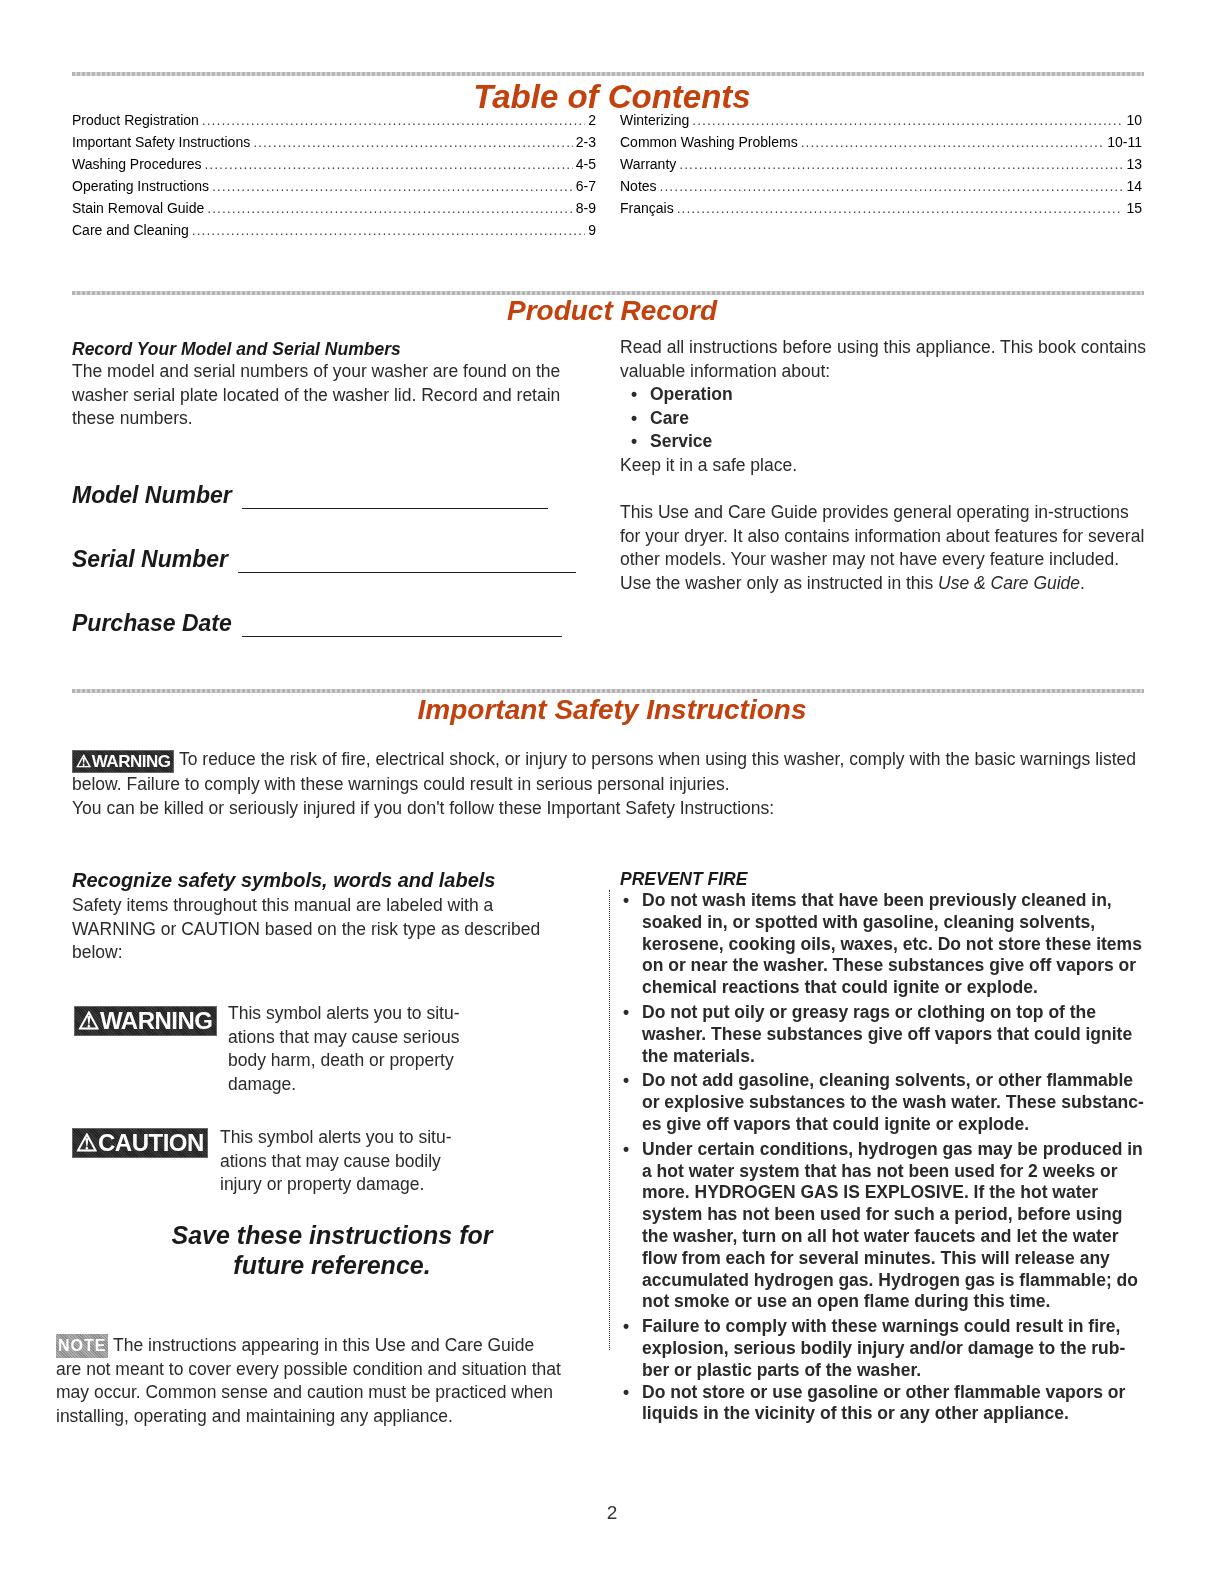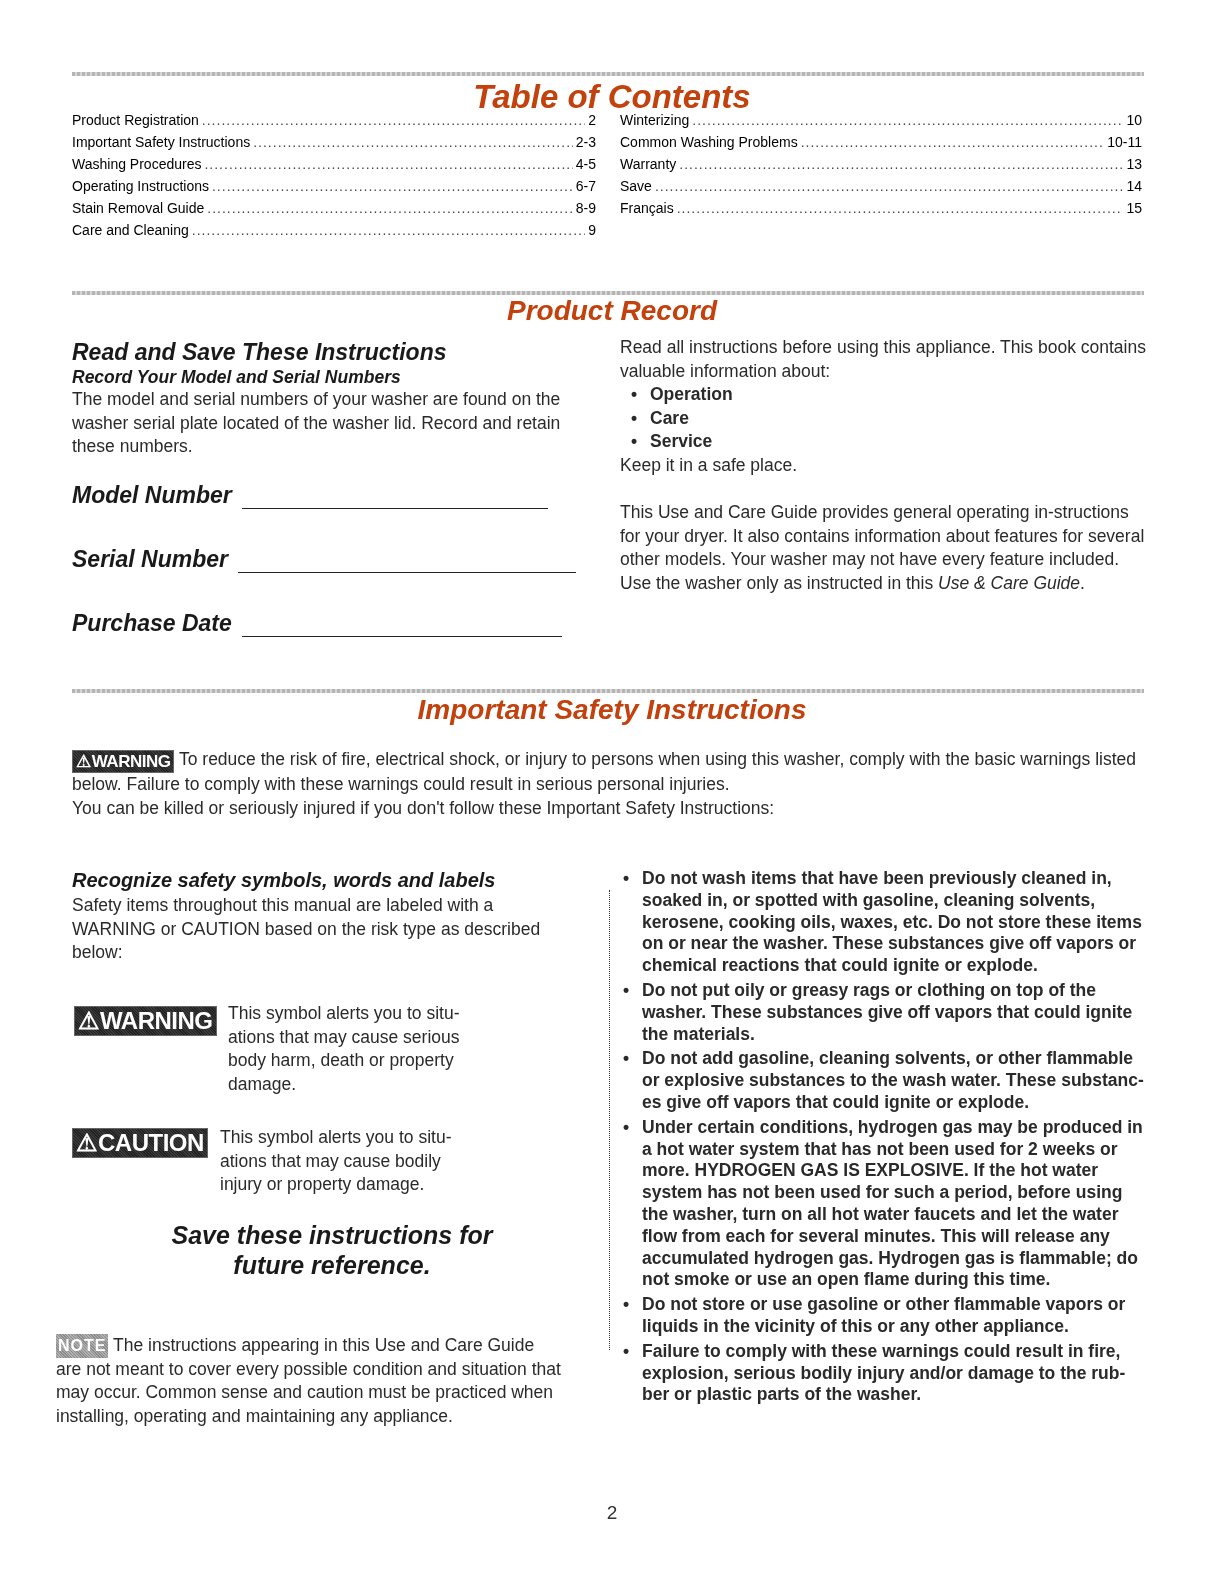--- a/index.html
+++ b/index.html
@@ -83,36 +83,35 @@
       <span class="lbl">Common Washing Problems</span>
       <span class="dots"></span>
       <span class="pg">10-11</span>
     </div>
   <div class="toc-row">
       <span class="lbl">Warranty</span>
       <span class="dots"></span>
       <span class="pg">13</span>
     </div>
   <div class="toc-row">
-      <span class="lbl">Save</span>
+      <span class="lbl">Notes</span>
       <span class="dots"></span>
       <span class="pg">14</span>
     </div>
   <div class="toc-row">
       <span class="lbl">Français</span>
       <span class="dots"></span>
       <span class="pg">15</span>
     </div>
 </div>
 
 <div class="rule" style="top:291px;"></div>
 <div class="sec-title" style="top:295px;font-size:28px;">Product Record</div>
 
 <div style="position:absolute;left:72px;top:338px;width:520px;">
-  <div class="h-italic" style="font-size:23px;line-height:28px;">Read and Save These Instructions</div>
   <div class="h-italic" style="font-size:17.5px;line-height:22px;">Record Your Model and Serial Numbers</div>
   <div class="body-text" style="width:515px;">The model and serial numbers of your washer are found on the washer serial plate located of the washer lid. Record and retain these numbers.</div>
 </div>
 
 <div class="field" style="top:482px;">
   <span class="flbl">Model Number</span>
   <span class="fline" style="width:306px;"></span>
 </div>
 <div class="field" style="top:546px;">
   <span class="flbl">Serial Number</span>
@@ -176,23 +175,24 @@
 </div>
 
 <div class="body-text" style="position:absolute;left:56px;top:1334px;width:505px;">
   <span class="note-badge">NOTE</span>
   <span>The instructions appearing in this Use and Care Guide are not meant to cover every possible condition and situation that may occur. Common sense and caution must be practiced when installing, operating and maintaining any appliance.</span>
 </div>
 
 <div class="vline"></div>
 
 <div style="position:absolute;left:620px;top:868px;width:525px;">
+  <div class="h-italic" style="font-size:17.5px;line-height:22px;">PREVENT FIRE</div>
   <ul class="bul body-text" style="line-height:21.8px;">
     <li style="margin-bottom:3px;">Do not wash items that have been previously cleaned in, soaked in, or spotted with gasoline, cleaning solvents, kerosene, cooking oils, waxes, etc. Do not store these items on or near the washer. These substances give off vapors or chemical reactions that could ignite or explode.</li>
     <li style="margin-bottom:3px;">Do not put oily or greasy rags or clothing on top of the washer. These substances give off vapors that could ignite the materials.</li>
     <li style="margin-bottom:3px;">Do not add gasoline, cleaning solvents, or other flammable or explosive substances to the wash water. These substanc-es give off vapors that could ignite or explode.</li>
     <li style="margin-bottom:3px;">Under certain conditions, hydrogen gas may be produced in a hot water system that has not been used for 2 weeks or more. HYDROGEN GAS IS EXPLOSIVE. If the hot water system has not been used for such a period, before using the washer, turn on all hot water faucets and let the water flow from each for several minutes. This will release any accumulated hydrogen gas. Hydrogen gas is flammable; do not smoke or use an open flame during this time.</li>
+    <li>Failure to comply with these warnings could result in fire, explosion, serious bodily injury and/or damage to the rub-ber or plastic parts of the washer.</li>
     <li style="margin-bottom:3px;">Do not store or use gasoline or other flammable vapors or liquids in the vicinity of this or any other appliance.</li>
-    <li>Failure to comply with these warnings could result in fire, explosion, serious bodily injury and/or damage to the rub-ber or plastic parts of the washer.</li>
   </ul>
 </div>
 
 <div style="position:absolute;left:0;width:1224px;top:1502px;text-align:center;font-size:19px;color:#333;">2</div>
 
 </body></html>

